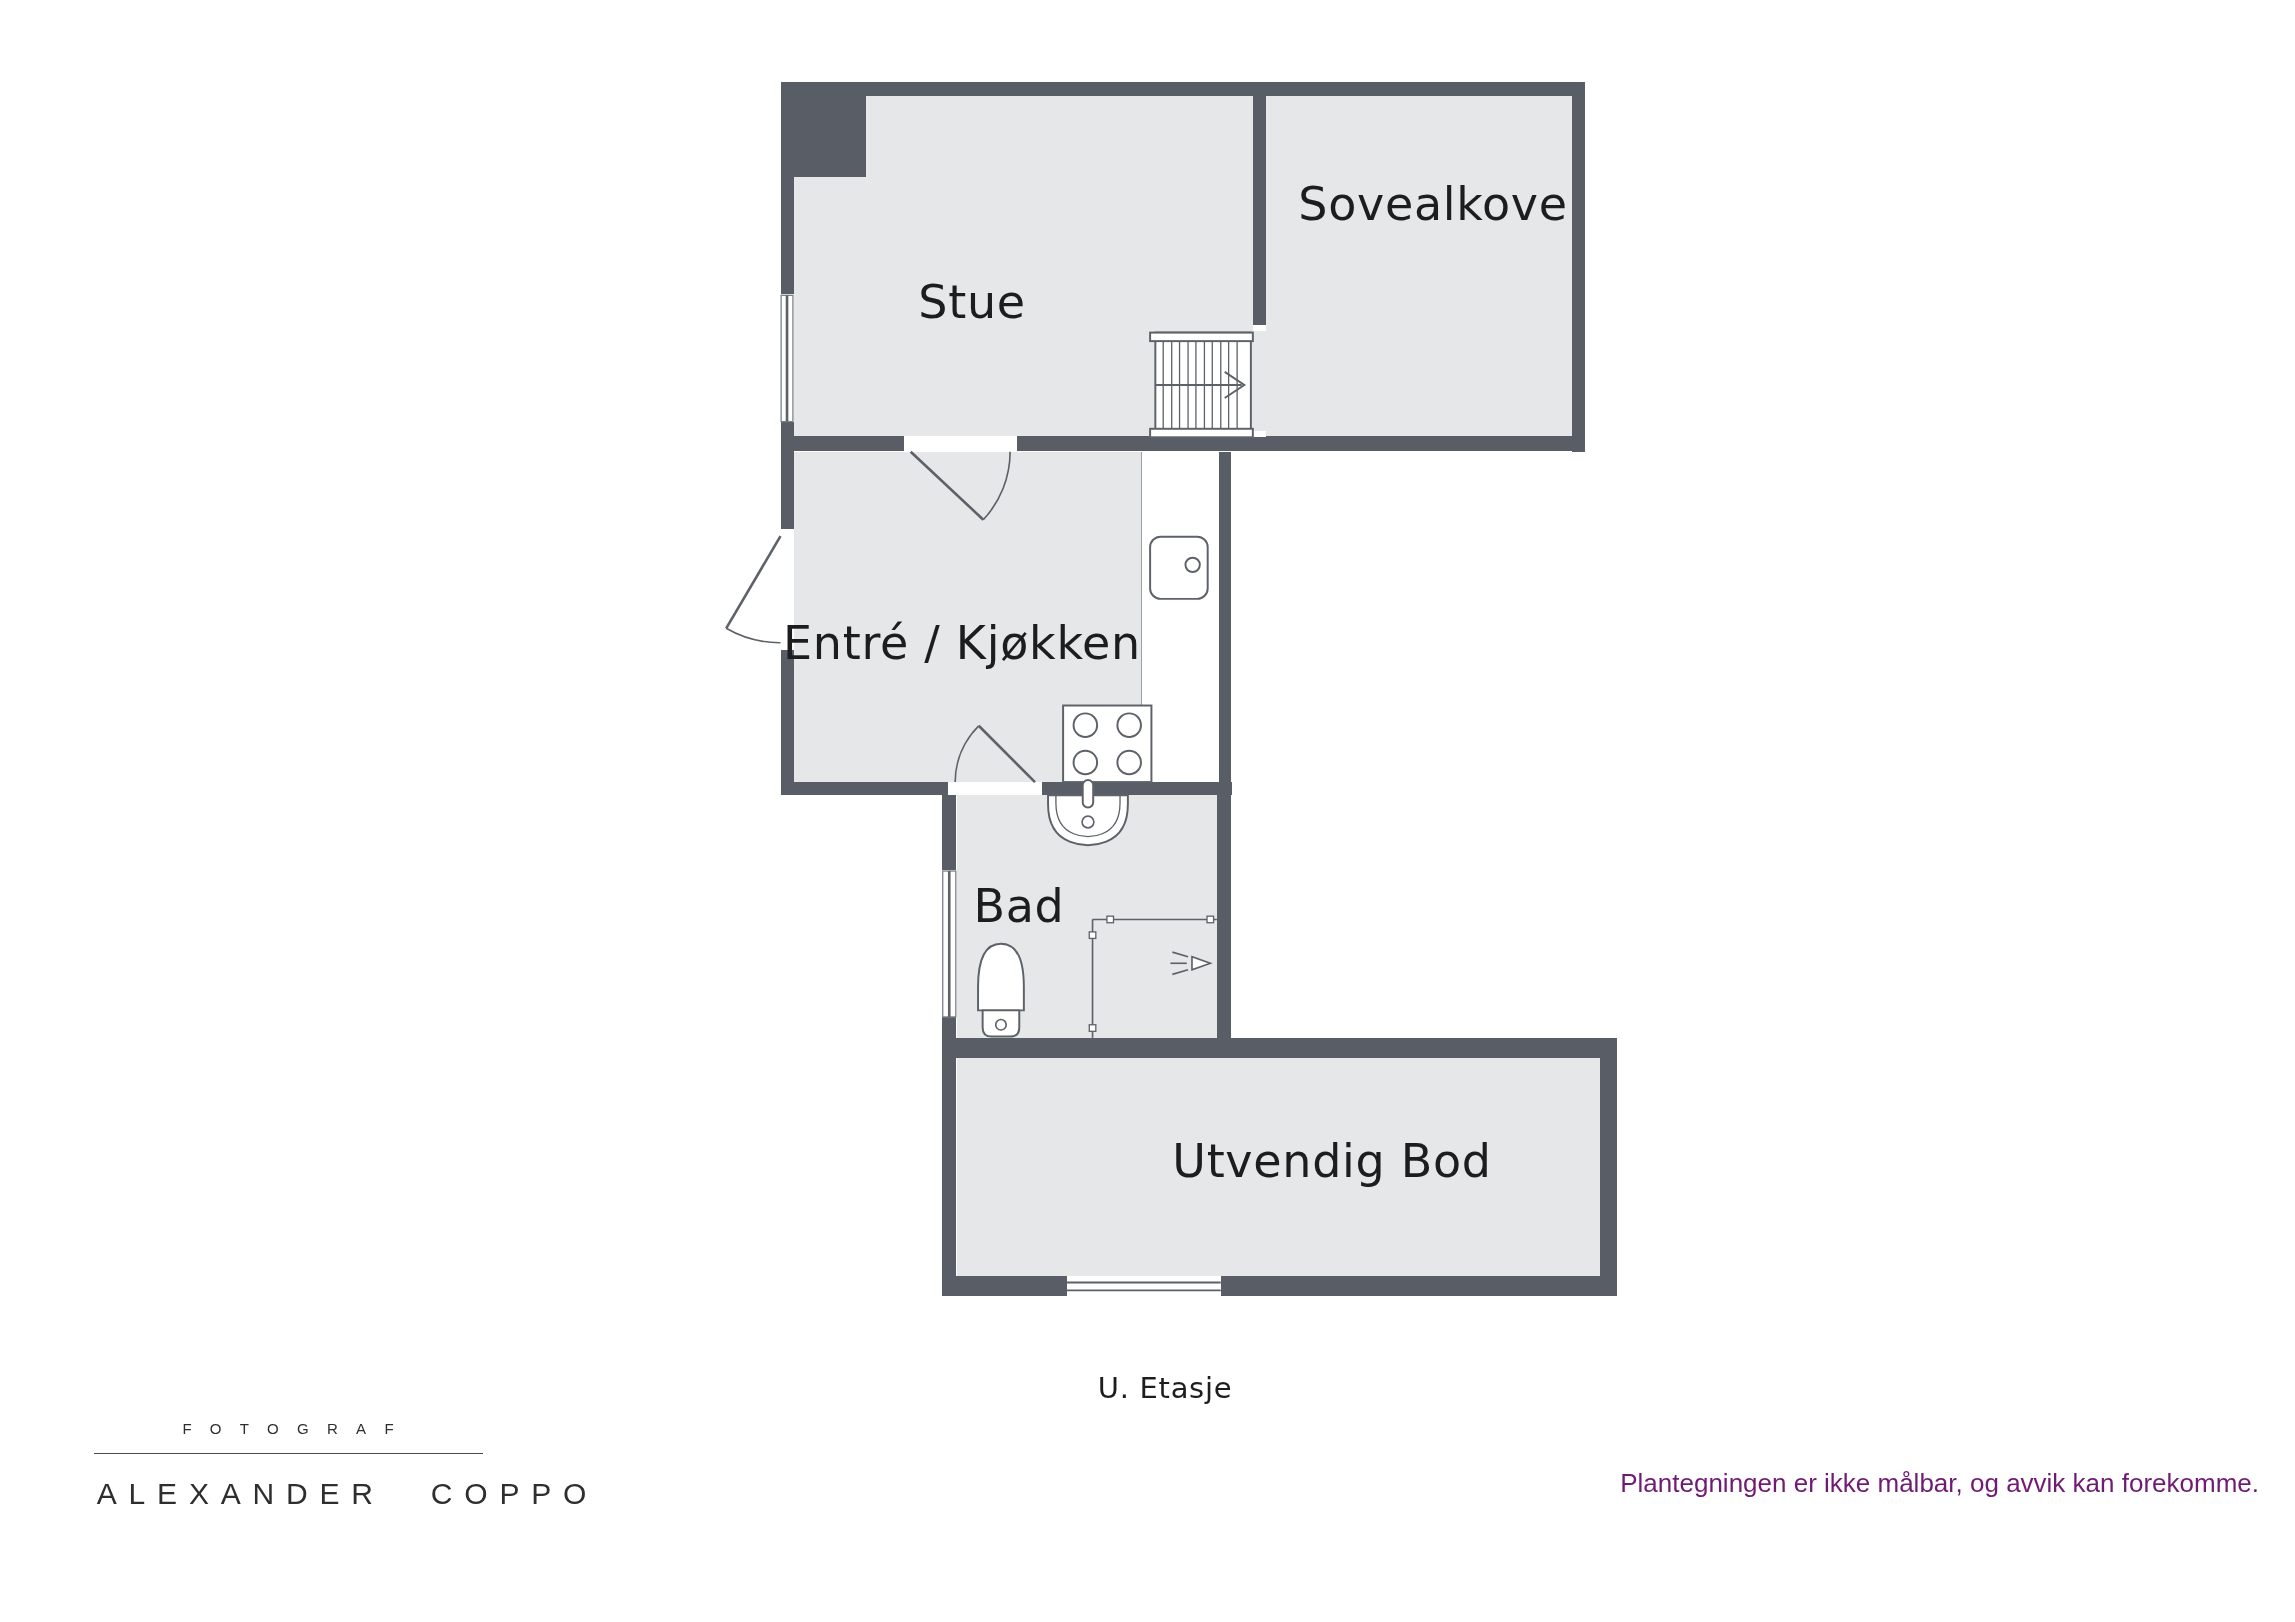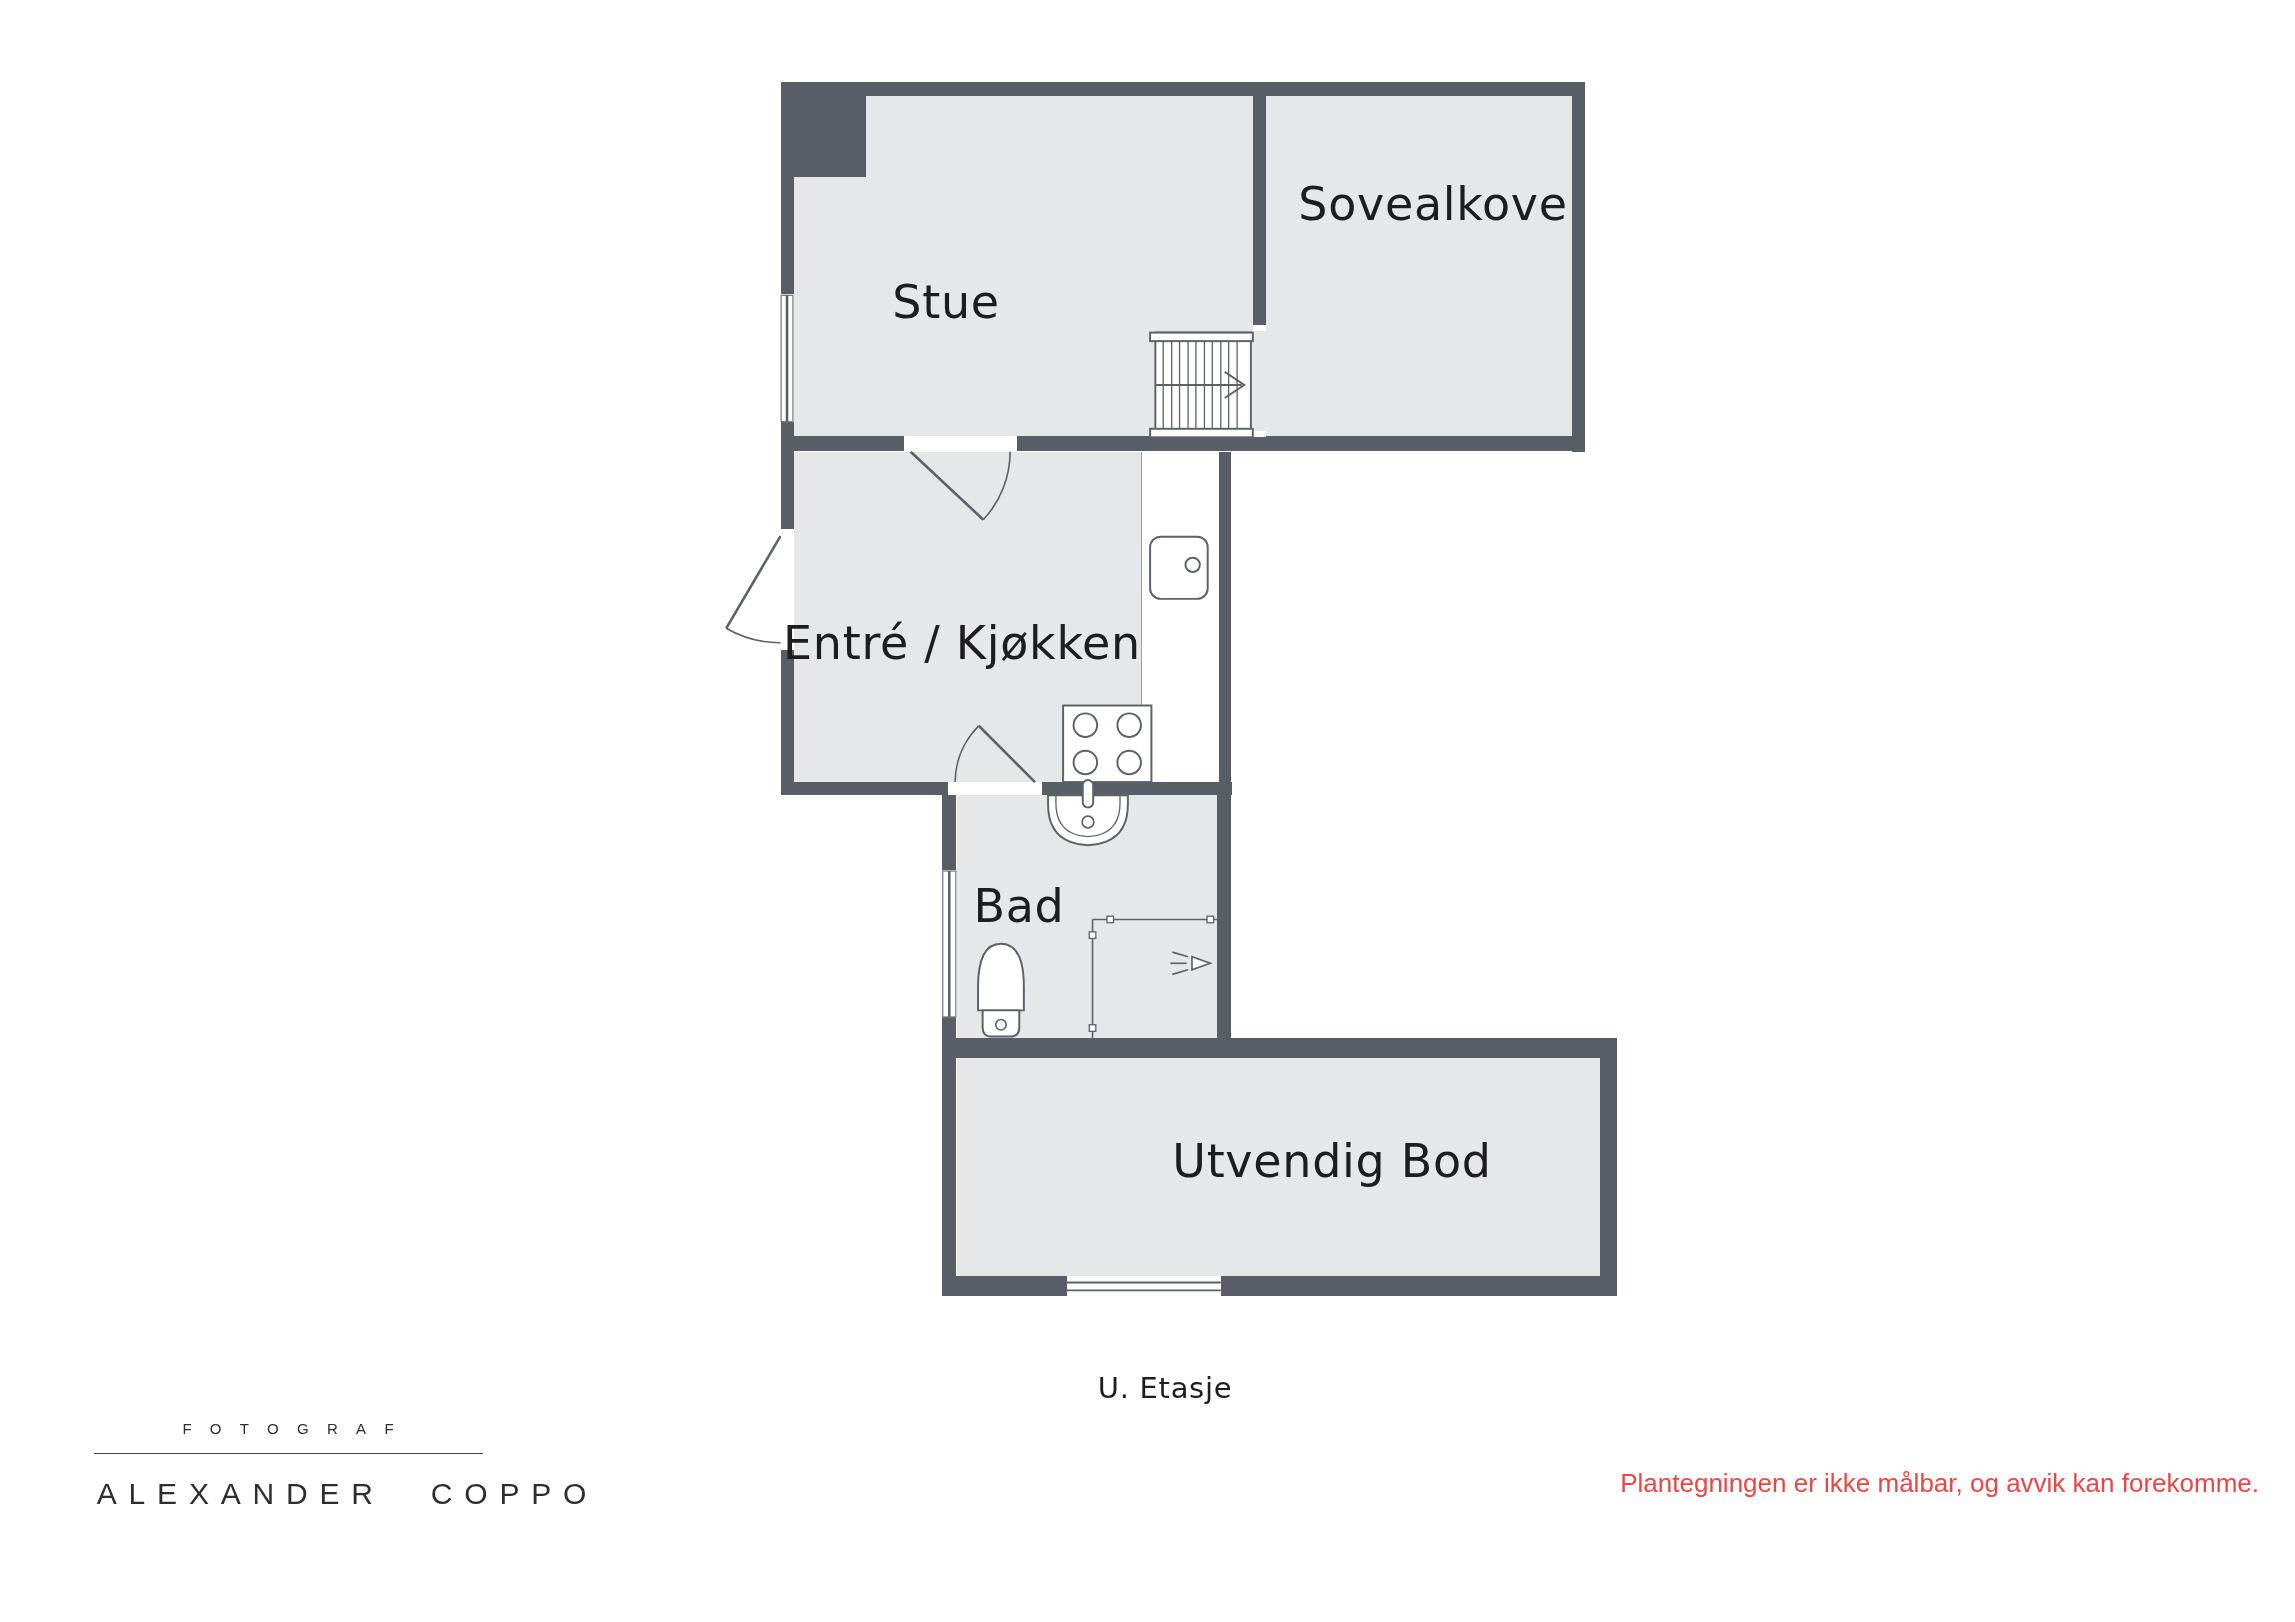--- a/index.html
+++ b/index.html
@@ -21,21 +21,21 @@
   .jamb{position:absolute;background:#fff;}
   .counter{position:absolute;background:#fff;border-left:1.3px solid #9aa0a6;}
   .label{
     position:absolute;transform:translate(-50%,-50%);
     font-size:46px;color:var(--text);white-space:nowrap;letter-spacing:0.7px;
   }
   .label-small{font-size:29px;margin-top:47px;}
   #overlay{position:absolute;left:0;top:0;pointer-events:none;}
   .disclaimer{
     position:absolute;left:1565px;top:1468px;width:694px;text-align:right;
-    font-family:"Liberation Sans",sans-serif;font-size:26px;color:#ef4444;white-space:nowrap;
+    font-family:"Liberation Sans",sans-serif;font-size:26px;color:#701a75;white-space:nowrap;
   }
   .logo{position:absolute;left:85px;top:1420px;width:406px;text-align:center;color:var(--logo);}
   .logo-profession{
     font-family:Liberation Sans, sans-serif;font-size:15px;letter-spacing:18.3px;
     text-indent:18.3px;white-space:nowrap;
   }
   .logo-line{margin:15.7px auto 0 auto;width:389px;height:1.3px;background:#4a4a4a;}
   .logo-name{
     font-family:"Liberation Sans",sans-serif;font-size:30px;letter-spacing:11.8px;word-spacing:26px;
     text-indent:11.8px;margin-top:23px;white-space:nowrap;
@@ -175,21 +175,21 @@
         <rect x="1665" y="1424" width="10" height="10"></rect>
         <rect x="1665" y="1566" width="10" height="10"></rect>
       </g>
       <polygon points="1822,1462 1822,1482 1850,1472" fill="#ffffff" stroke-width="2.5"></polygon>
       <line x1="1792" y1="1455" x2="1816" y2="1462" stroke-width="2.5"></line>
       <line x1="1789" y1="1472" x2="1814" y2="1472" stroke-width="2.5"></line>
       <line x1="1792" y1="1489" x2="1816" y2="1482" stroke-width="2.5"></line>
     </g>
   </svg>
 
-  <div class="label" style="left:946px;top:302px;text-align:center;">Stue</div>
+  <div class="label" style="left:972px;top:302px;text-align:center;">Stue</div>
   <div class="label" style="left:1433px;top:204px;">Sovealkove</div>
   <div class="label" style="left:962px;top:643px;">Entré / Kjøkken</div>
   <div class="label" style="left:1019px;top:906px;text-align:center;">Bad</div>
   <div class="label" style="left:1332px;top:1161px;">Utvendig Bod</div>
   <div class="label label-small" style="left:1165px;top:1341px;">U. Etasje</div>
 
   <div class="logo">
     <div class="logo-profession">FOTOGRAF</div>
     <div class="logo-line"></div>
     <div class="logo-name">ALEXANDER COPPO</div>

